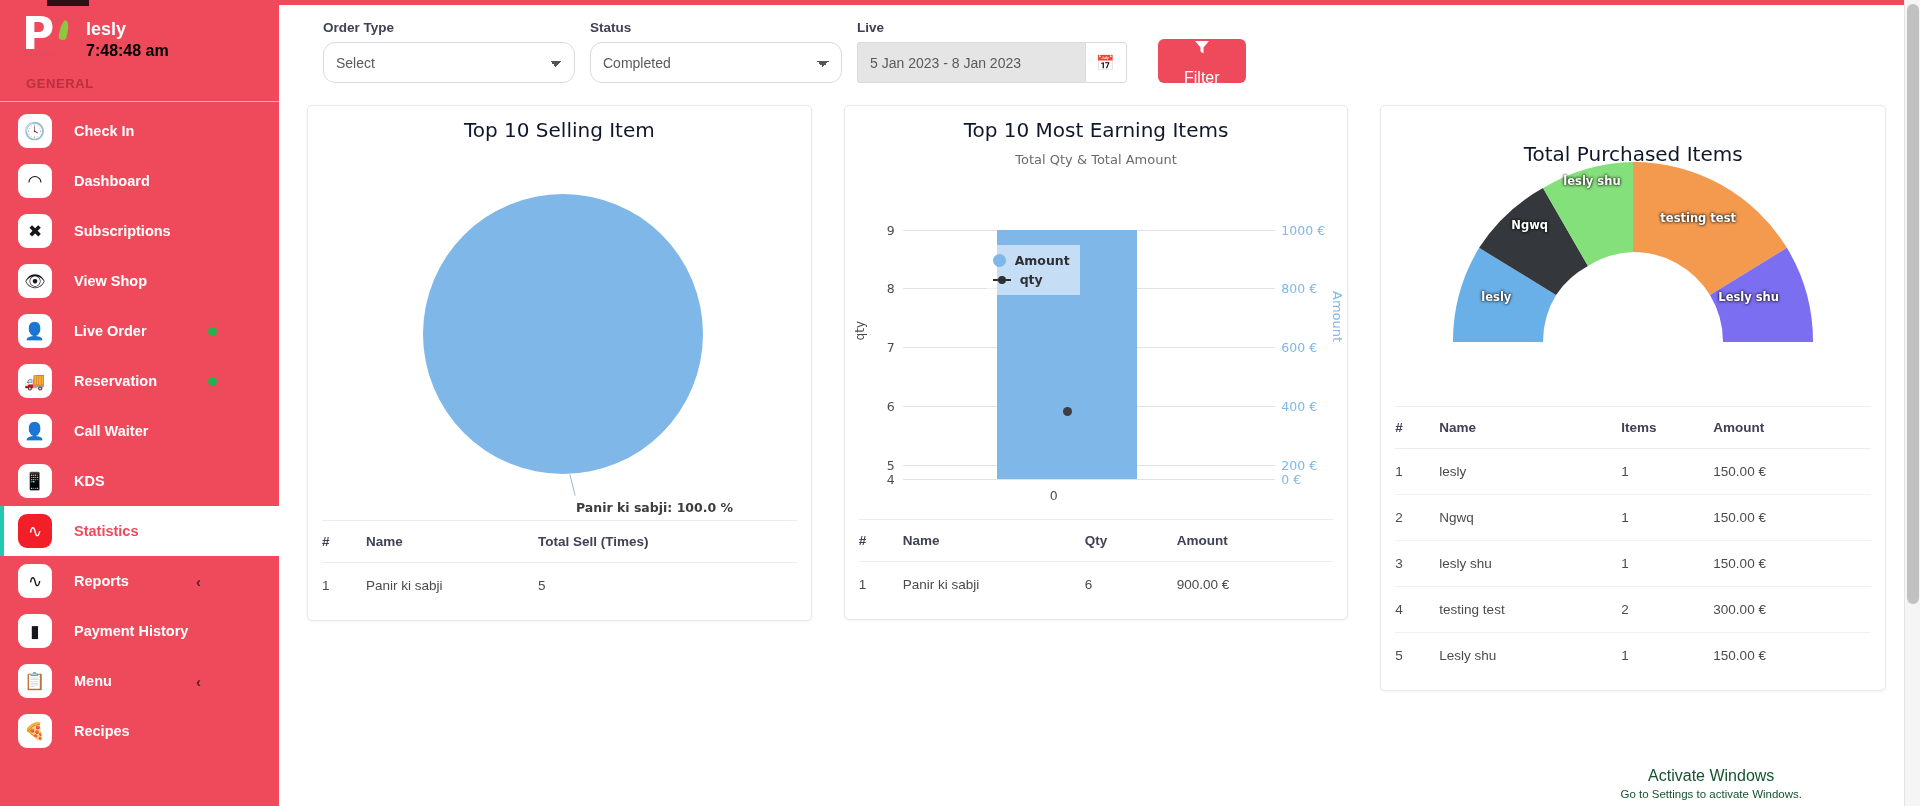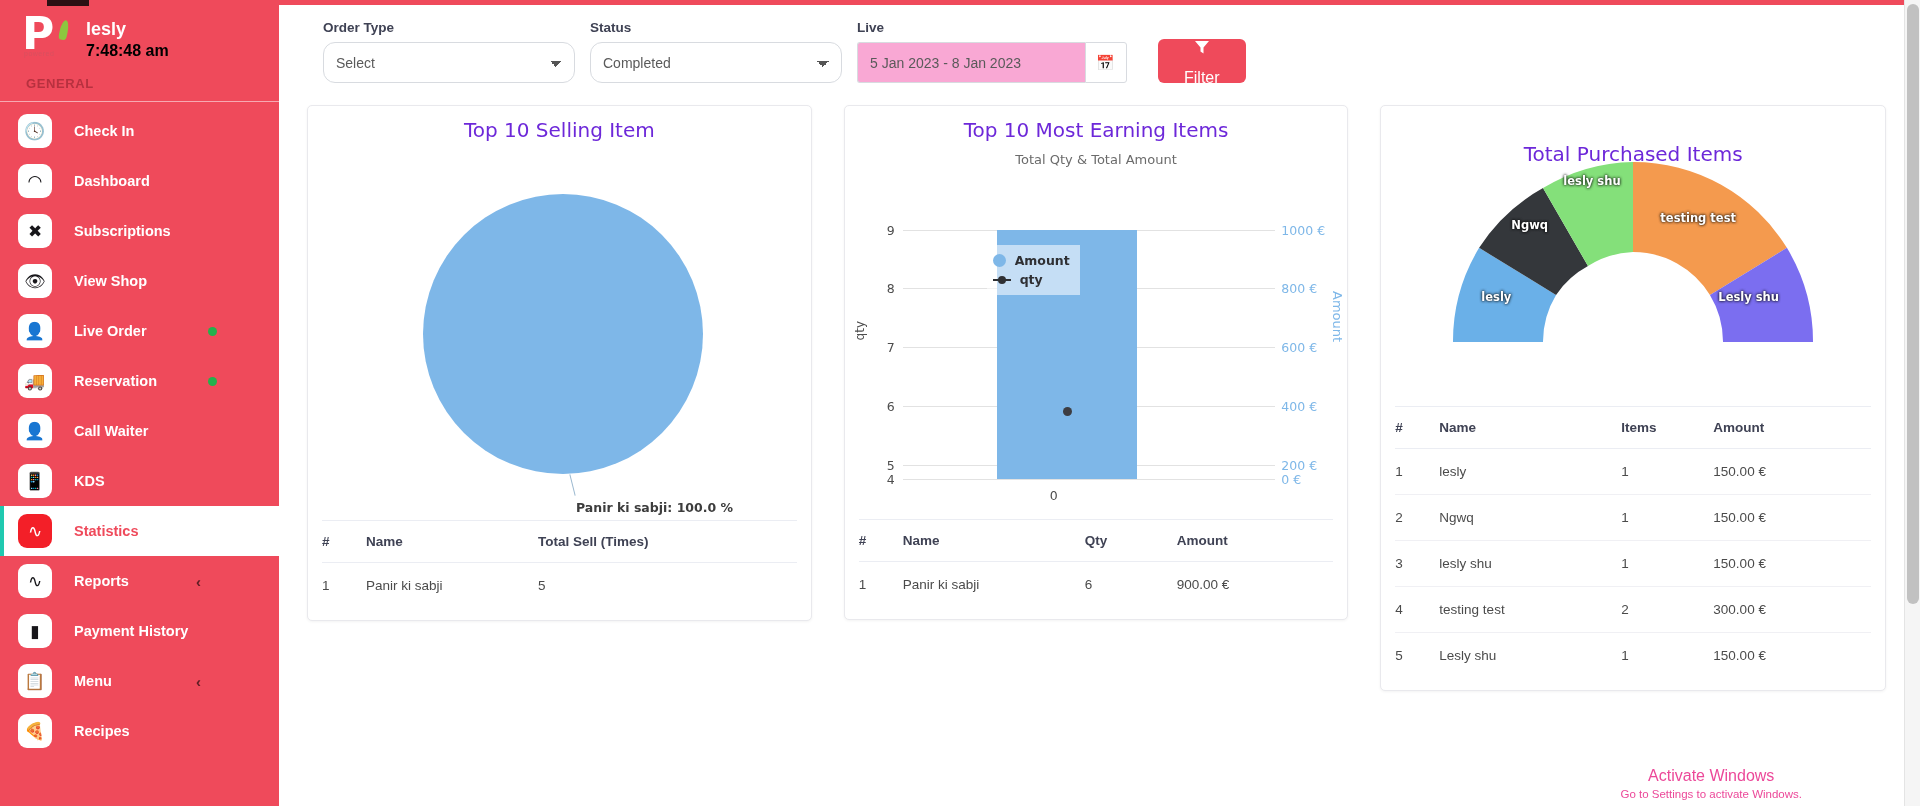--- a/index.html
+++ b/index.html
@@ -108,21 +108,21 @@
     background-position: calc(100% - 18px) 18px, calc(100% - 12px) 18px;
     background-size: 6px 6px, 6px 6px;
     background-repeat: no-repeat;
   }
   .datewrap { display: flex; }
   .dateinput {
     width: 228px; height: 41px;
     border: 1px solid #d8dbe0; border-right: 0; border-radius: 3px 0 0 3px;
     padding: 0 12px; font-size: 14px; color: #5a5a5a;
     font-family: "Liberation Sans", sans-serif;
-    background: #f9a8d4;
+    background: #e5e5e5;
   }
   .datebtn {
     width: 42px; height: 41px; border: 1px solid #d8dbe0;
     border-radius: 0 3px 3px 0; background: #fff;
     display: flex; align-items: center; justify-content: center;
     font-size: 15px; color: #3b3b3b; cursor: pointer;
   }
   .filterbtn {
     margin-left: 16px; height: 44px; padding: 0 26px;
     background: #ef4a5b; border: none; border-radius: 6px;
@@ -139,21 +139,21 @@
   }
   .card {
     background: #fff; border: 1px solid #e9e9ed;
     border-radius: 5px;
     box-shadow: 0 1px 3px rgba(0,0,0,.05);
   }
   .card1, .card2 { width: 507px; }
   .card3 { width: 508px; }
   .card-chart { position: relative; }
   .chart-title {
-    text-align: center; font-size: 20px; color: #6d28d9;
+    text-align: center; font-size: 20px; color: #0f172a;
     font-weight: 400; padding-top: 12px;
     font-family: "DejaVu Sans", sans-serif;
   }
   .chart-sub {
     text-align: center; font-size: 13px; color: #6b6b6b;
     margin-top: 10px; font-family: "DejaVu Sans", sans-serif;
   }
 
   
   .pie-area { height: 378px; position: relative; }
@@ -249,21 +249,21 @@
   tbody tr:last-child td { border-bottom: 0; }
   .tbl-pad { padding: 0 14px 12px 14px; }
   .c-idx { width: 44px; }
   .c-name1 { width: 172px; }
   .c-name2 { width: 182px; }
   .c-qty { width: 92px; }
 
   
   .watermark {
     position: absolute; right: 118px; bottom: 2px;
-    color: #ec4899; font-size: 16px; text-align: center;
+    color: #14532d; font-size: 16px; text-align: center;
     line-height: 19px; font-family: "Liberation Sans", sans-serif;
     pointer-events: none;
   }
   .watermark .w2 { font-size: 11.5px; }
 
   
   .vscroll {
     position: absolute; right: 0; top: 0; width: 16px; height: 806px;
     background: #f5f5f5; border-left: 1px solid #e4e4e4;
   }

